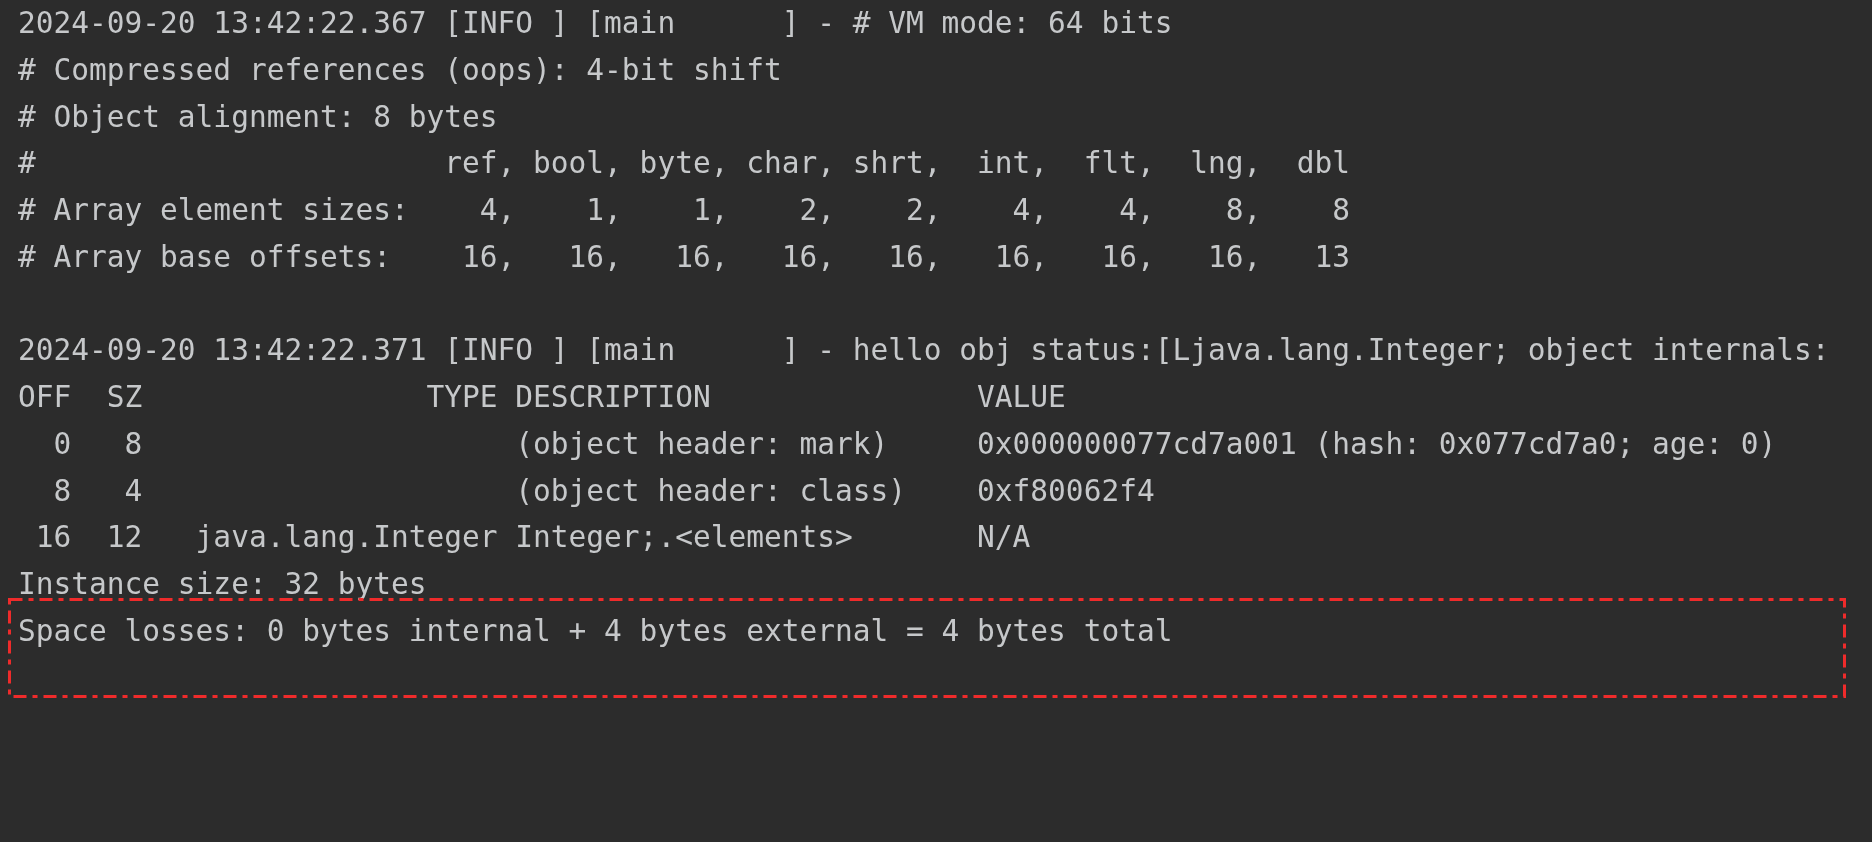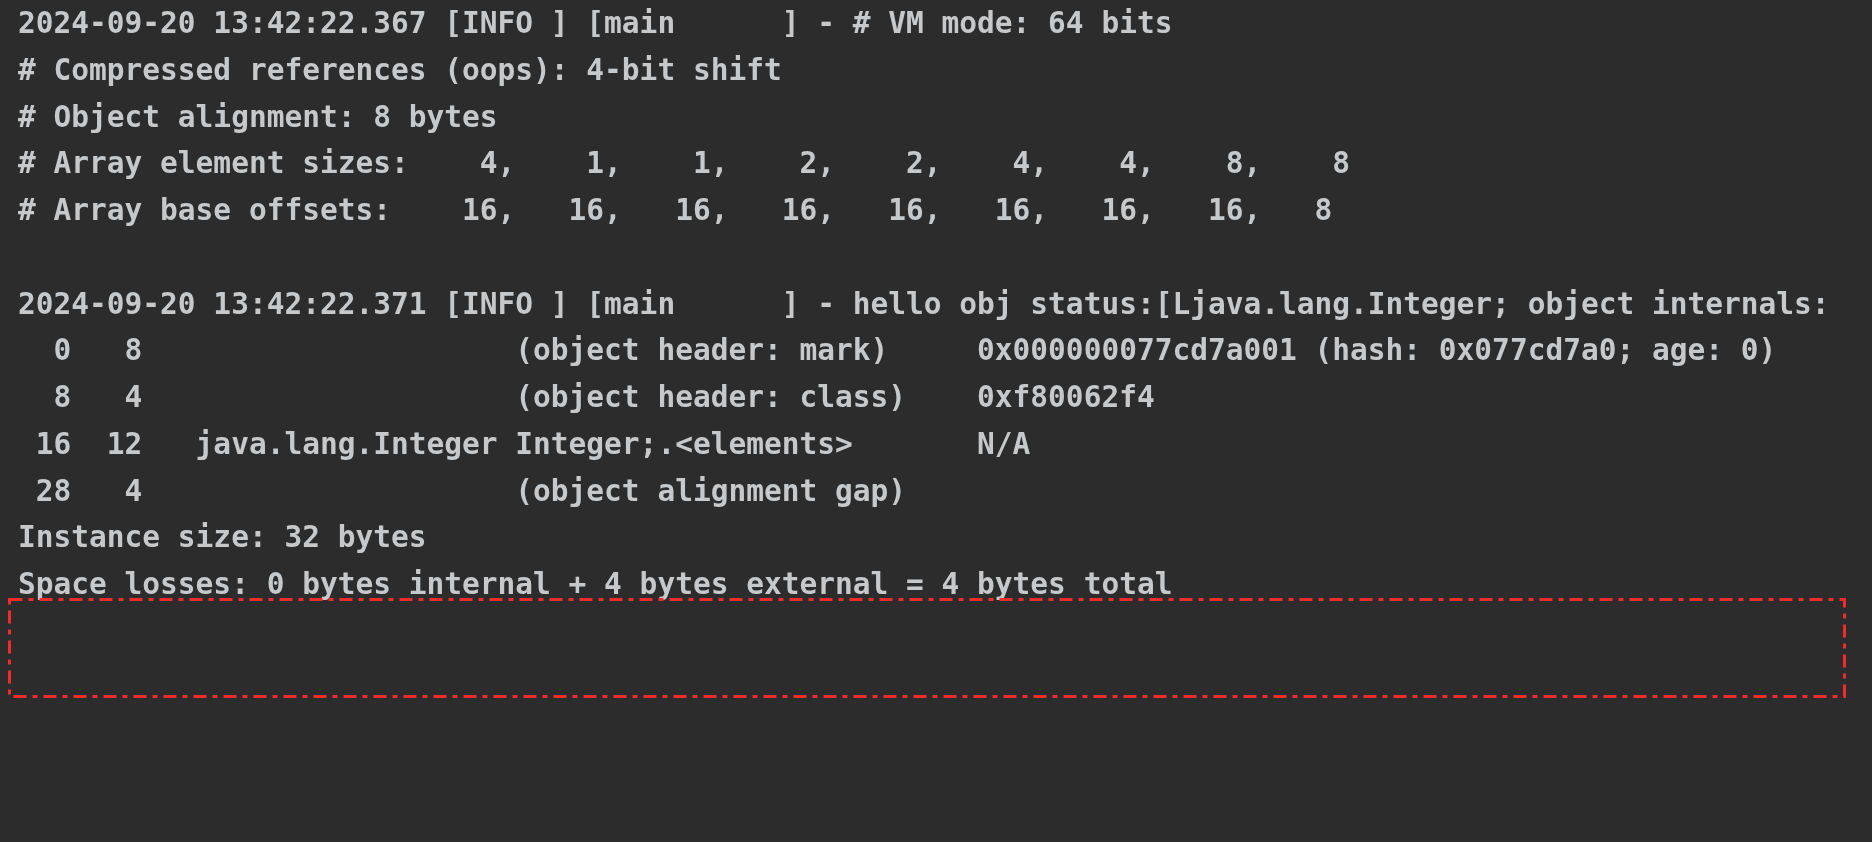--- a/index.html
+++ b/index.html
@@ -16,21 +16,20 @@
   }
   .console {
     position: absolute;
     left: 0; top: 0;
     width: 1872px; height: 842px;
     padding-left: 18px;
     font-family: "DejaVu Sans Mono", "Liberation Mono", monospace;
     font-size: 29.5px;
     color: var(--fg);
     cursor: text;
-    font-weight: bold;
   }
   .line {
     white-space: pre;
     height: 46.777px;
     line-height: 46.777px;
     letter-spacing: 0;
   }
   .highlight-box {
     position: absolute;
     left: 8px; top: 598px;
@@ -38,27 +37,28 @@
     pointer-events: none;
   }
 </style>
 </head>
 <body>
 
 <div class="console">
   <div class="line">2024-09-20 13:42:22.367 [INFO ] [main      ] - # VM mode: 64 bits</div>
   <div class="line"># Compressed references (oops): 4-bit shift</div>
   <div class="line"># Object alignment: 8 bytes</div>
+  <div class="line">#                       ref, bool, byte, char, shrt,  int,  flt,  lng,  dbl</div>
   <div class="line"># Array element sizes:    4,    1,    1,    2,    2,    4,    4,    8,    8</div>
-  <div class="line"># Array base offsets:    16,   16,   16,   16,   16,   16,   16,   16,   8</div>
+  <div class="line"># Array base offsets:    16,   16,   16,   16,   16,   16,   16,   16,   13</div>
   <div class="line"></div>
   <div class="line">2024-09-20 13:42:22.371 [INFO ] [main      ] - hello obj status:[Ljava.lang.Integer; object internals:</div>
+  <div class="line">OFF  SZ                TYPE DESCRIPTION               VALUE</div>
   <div class="line">  0   8                     (object header: mark)     0x000000077cd7a001 (hash: 0x077cd7a0; age: 0)</div>
   <div class="line">  8   4                     (object header: class)    0xf80062f4</div>
   <div class="line"> 16  12   java.lang.Integer Integer;.&lt;elements&gt;       N/A</div>
-  <div class="line"> 28   4                     (object alignment gap)</div>
   <div class="line">Instance size: 32 bytes</div>
   <div class="line">Space losses: 0 bytes internal + 4 bytes external = 4 bytes total</div>
 </div>
 
 <svg class="highlight-box" width="1838" height="100" viewBox="0 0 1838 100" xmlns="http://www.w3.org/2000/svg">
   <rect x="1.5" y="1.5" width="1835" height="97" fill="none" stroke-width="3" stroke-dasharray="13 6 5 6" stroke="#ef2b2b"></rect>
 </svg>
 
 </body></html>

